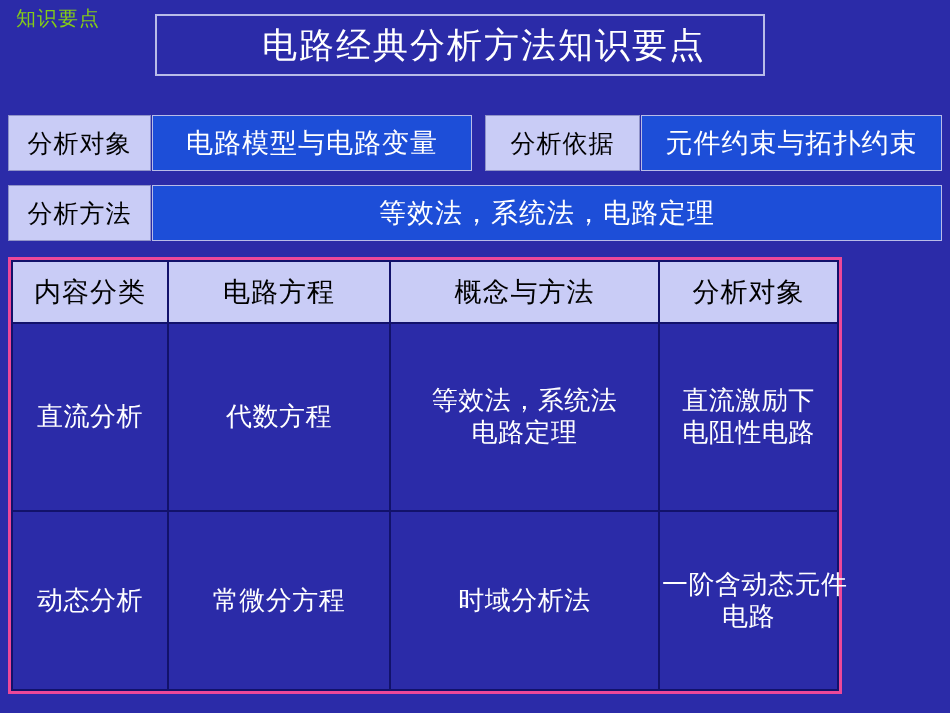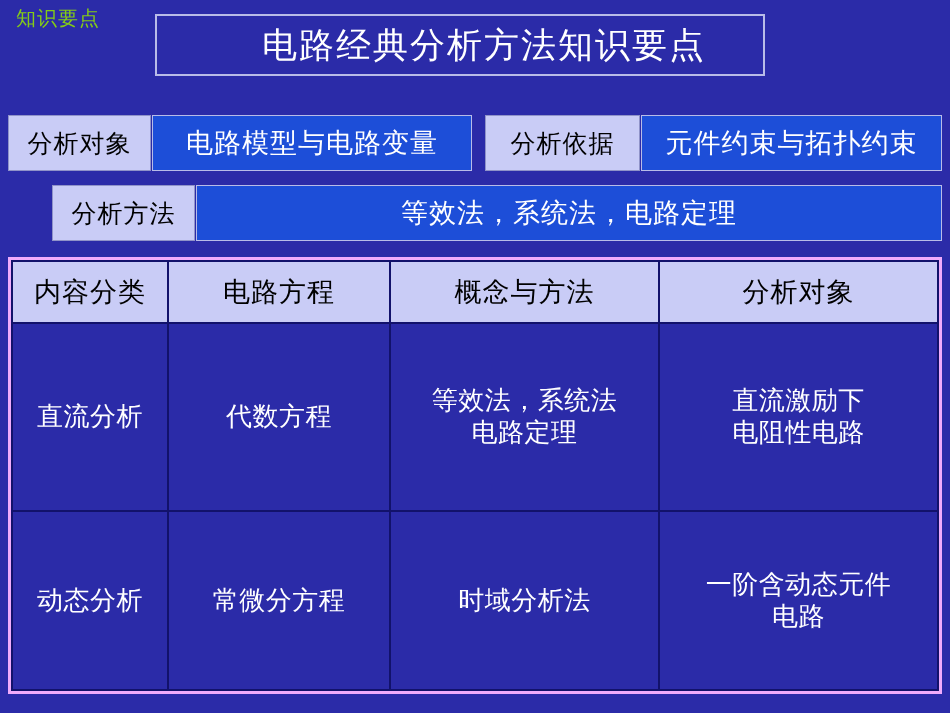--- a/index.html
+++ b/index.html
@@ -50,21 +50,21 @@
 
   
   .info-row {
     position: absolute;
     left: 8px;
     right: 8px;
     display: flex;
     align-items: stretch;
   }
   #info-row-0 { top: 115px; height: 56px; }
-  #info-row-1 { top: 185px; height: 56px; margin-left: 44px; }
+  #info-row-1 { top: 185px; height: 56px; }
 
   .cell-label {
     background: #C9CCF6;
     color: #000000;
     border: 1px solid #9093C8;
     box-sizing: border-box;
     display: flex;
     align-items: center;
     justify-content: center;
     font-size: 25px;
@@ -90,23 +90,23 @@
   #info-row-0 .c3 { flex: 1; margin-left: 1px; }
 
   #info-row-1 .c0 { width: 143px; }
   #info-row-1 .c1 { flex: 1; margin-left: 1px; }
 
   
   #main-table {
     position: absolute;
     left: 8px;
     top: 257px;
-    width: 934px;
+    width: 834px;
     height: 437px;
-    border: 3px solid #f0abfc;
+    border: 3px solid #ec4899;
     box-sizing: border-box;
     border-collapse: collapse;
     table-layout: fixed;
   }
   #main-table table {
     width: 100%;
     height: 100%;
     border-collapse: collapse;
     table-layout: fixed;
   }

